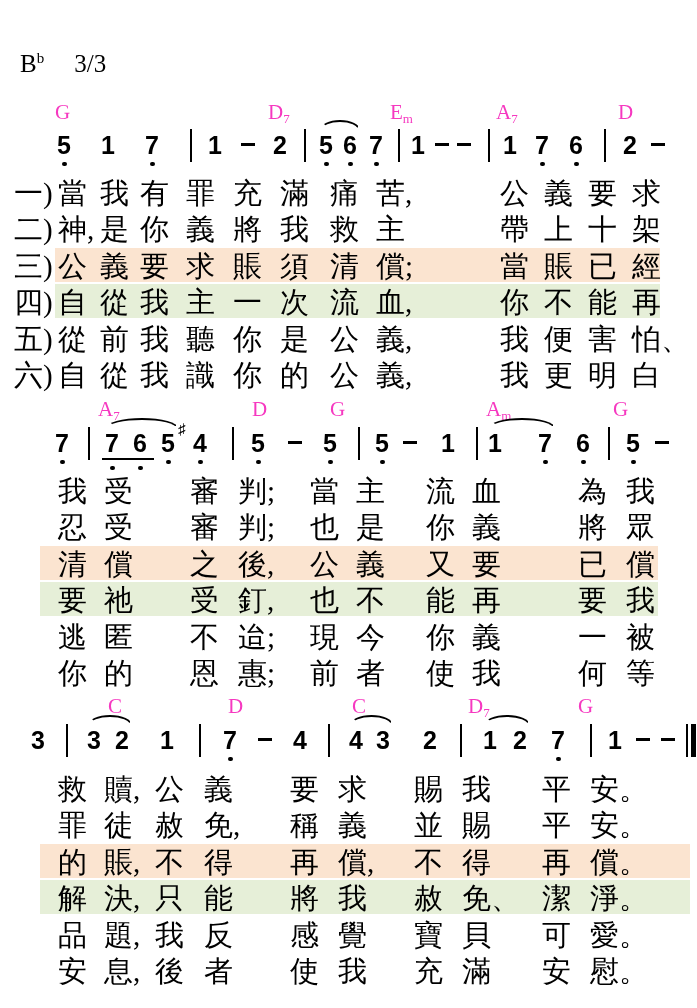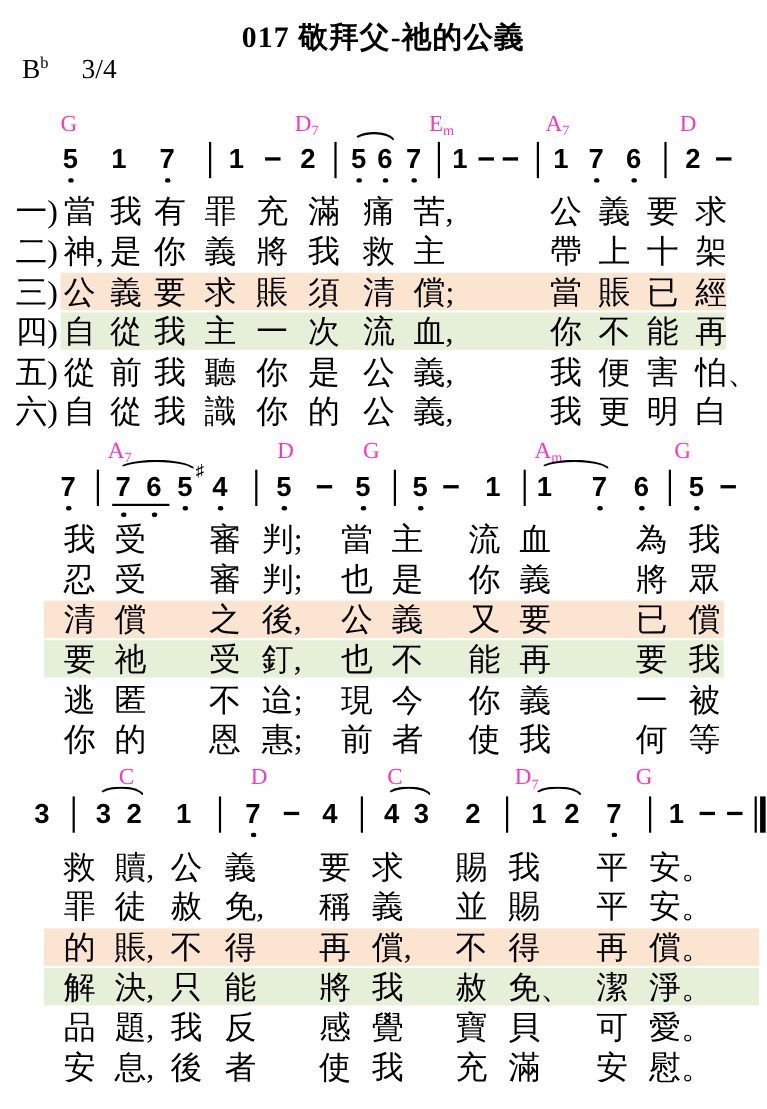--- a/index.html
+++ b/index.html
@@ -31,22 +31,21 @@
   .band{position:absolute;height:34px;}
   .band.peach{background:var(--peach,#fbe4d0);}
   .band.green{background:var(--green,#e6efd8);}
   .vnum{position:absolute;font-size:29px;line-height:34px;white-space:nowrap;}
   .cell{position:absolute;font-size:29px;line-height:34px;white-space:nowrap;}
 </style>
 </head>
 <body>
 
 <div id="sheet">
-  <div class="title">017 敬拜父-祂的公義</div>
-  <div class="keysig"><span>B</span><sup>b</sup><span class="meter">3/4</span>
+  <div class="keysig"><span>B</span><sup>b</sup><span class="meter">3/3</span>
   </div>
 <span class="chord" style="left: 55px; top: 101px;"><span>G</span></span>
     <span class="chord" style="left: 268px; top: 101px;"><span>D</span><sub>7</sub></span>
     <span class="chord" style="left: 390px; top: 101px;"><span>E</span><sub>m</sub></span>
     <span class="chord" style="left: 496px; top: 101px;"><span>A</span><sub>7</sub></span>
     <span class="chord" style="left: 618px; top: 101px;"><span>D</span></span>
     <span class="tok lo" style="left: 64px; top: 130px;"><span>5</span></span>
     <span class="tok" style="left: 108px; top: 130px;"><span>1</span></span>
     <span class="tok lo" style="left: 152px; top: 130px;"><span>7</span></span>
     <span class="barline" style="left: 190px; top: 130px;"></span>

